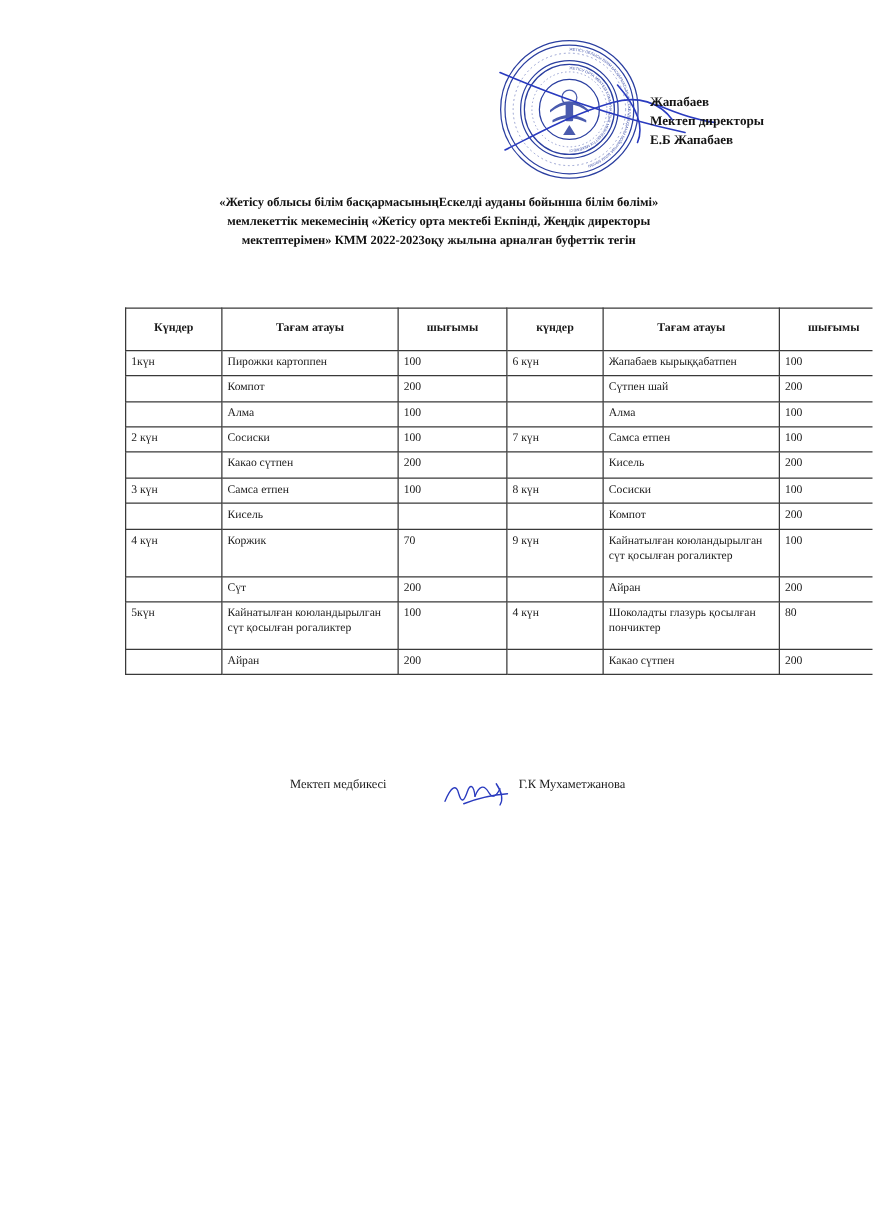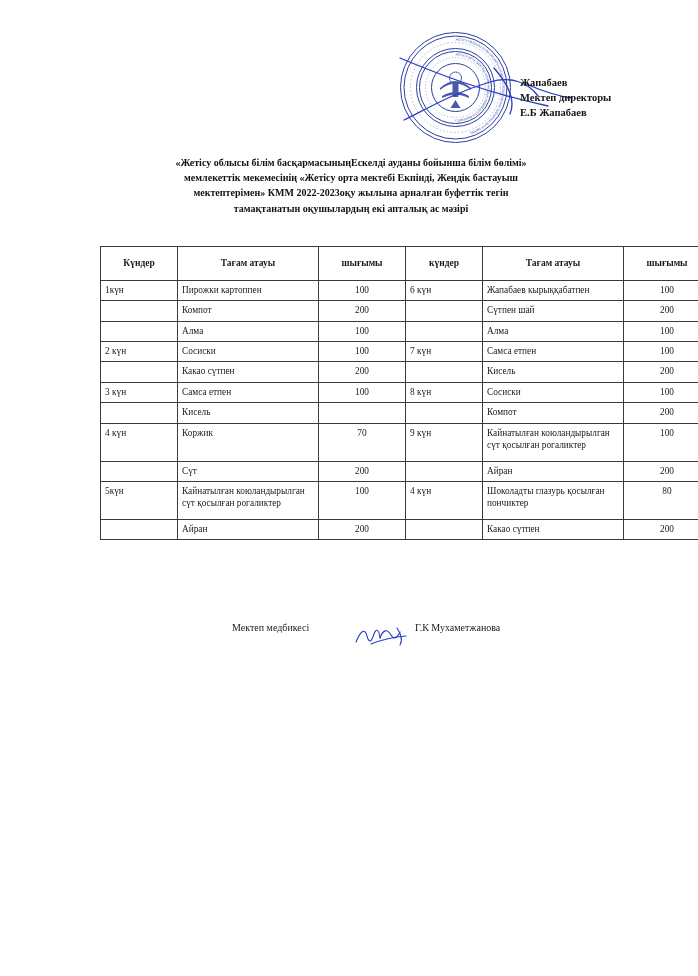--- a/index.html
+++ b/index.html
@@ -90,21 +90,21 @@
   .menu-table thead th {
     font-weight: bold;
     height: 26px;
     vertical-align: middle;
     font-size: 9.5px;
   }
   .col-day   { width: 68px; }
   .col-dish  { width: 132px; margin-top: 40px; }
   .col-out   { width: 78px; }
   .cell-day  { font-weight: bold; margin-left: 14px; }
-  .cell-out  { text-align: center; }
+  .cell-out  { text-align: left; }
   .row-tall td { height: 30px; }
 
   
   .footer {
     position: absolute;
     left: 232px;
     top: 620px;
     font-size: 10px;
     line-height: 1.55;
   }
@@ -177,23 +177,22 @@
   </svg>
 
   <div class="approval">
     <div>Жапабаев</div>
     <div>Мектеп директоры</div>
     <div>Е.Б Жапабаев</div>
   </div>
 
   <div class="title-block">
     <span class="ln">«Жетісу облысы білім басқармасыныңЕскелді ауданы бойынша білім бөлімі»</span>
-    <span class="ln">мемлекеттік мекемесінің  «Жетісу орта мектебі Екпінді, Жеңдік бастауыш</span>
+    <span class="ln">мемлекеттік мекемесінің  «Жетісу орта мектебі Екпінді, Жеңдік директоры</span>
     <span class="ln">мектептерімен» КММ 2022-2023оқу жылына арналған  буфеттік   тегін</span>
-    <span class="ln">тамақтанатын оқушылардың  екі апталық  ас мәзірі</span>
   </div>
 
   <table class="menu-table">
     <thead>
       <tr>
         <th class="col-day">Күндер</th>
         <th class="col-dish">Тағам атауы</th>
         <th class="col-out">шығымы</th>
         <th class="col-day">күндер</th>
         <th class="col-dish">Тағам атауы</th>

